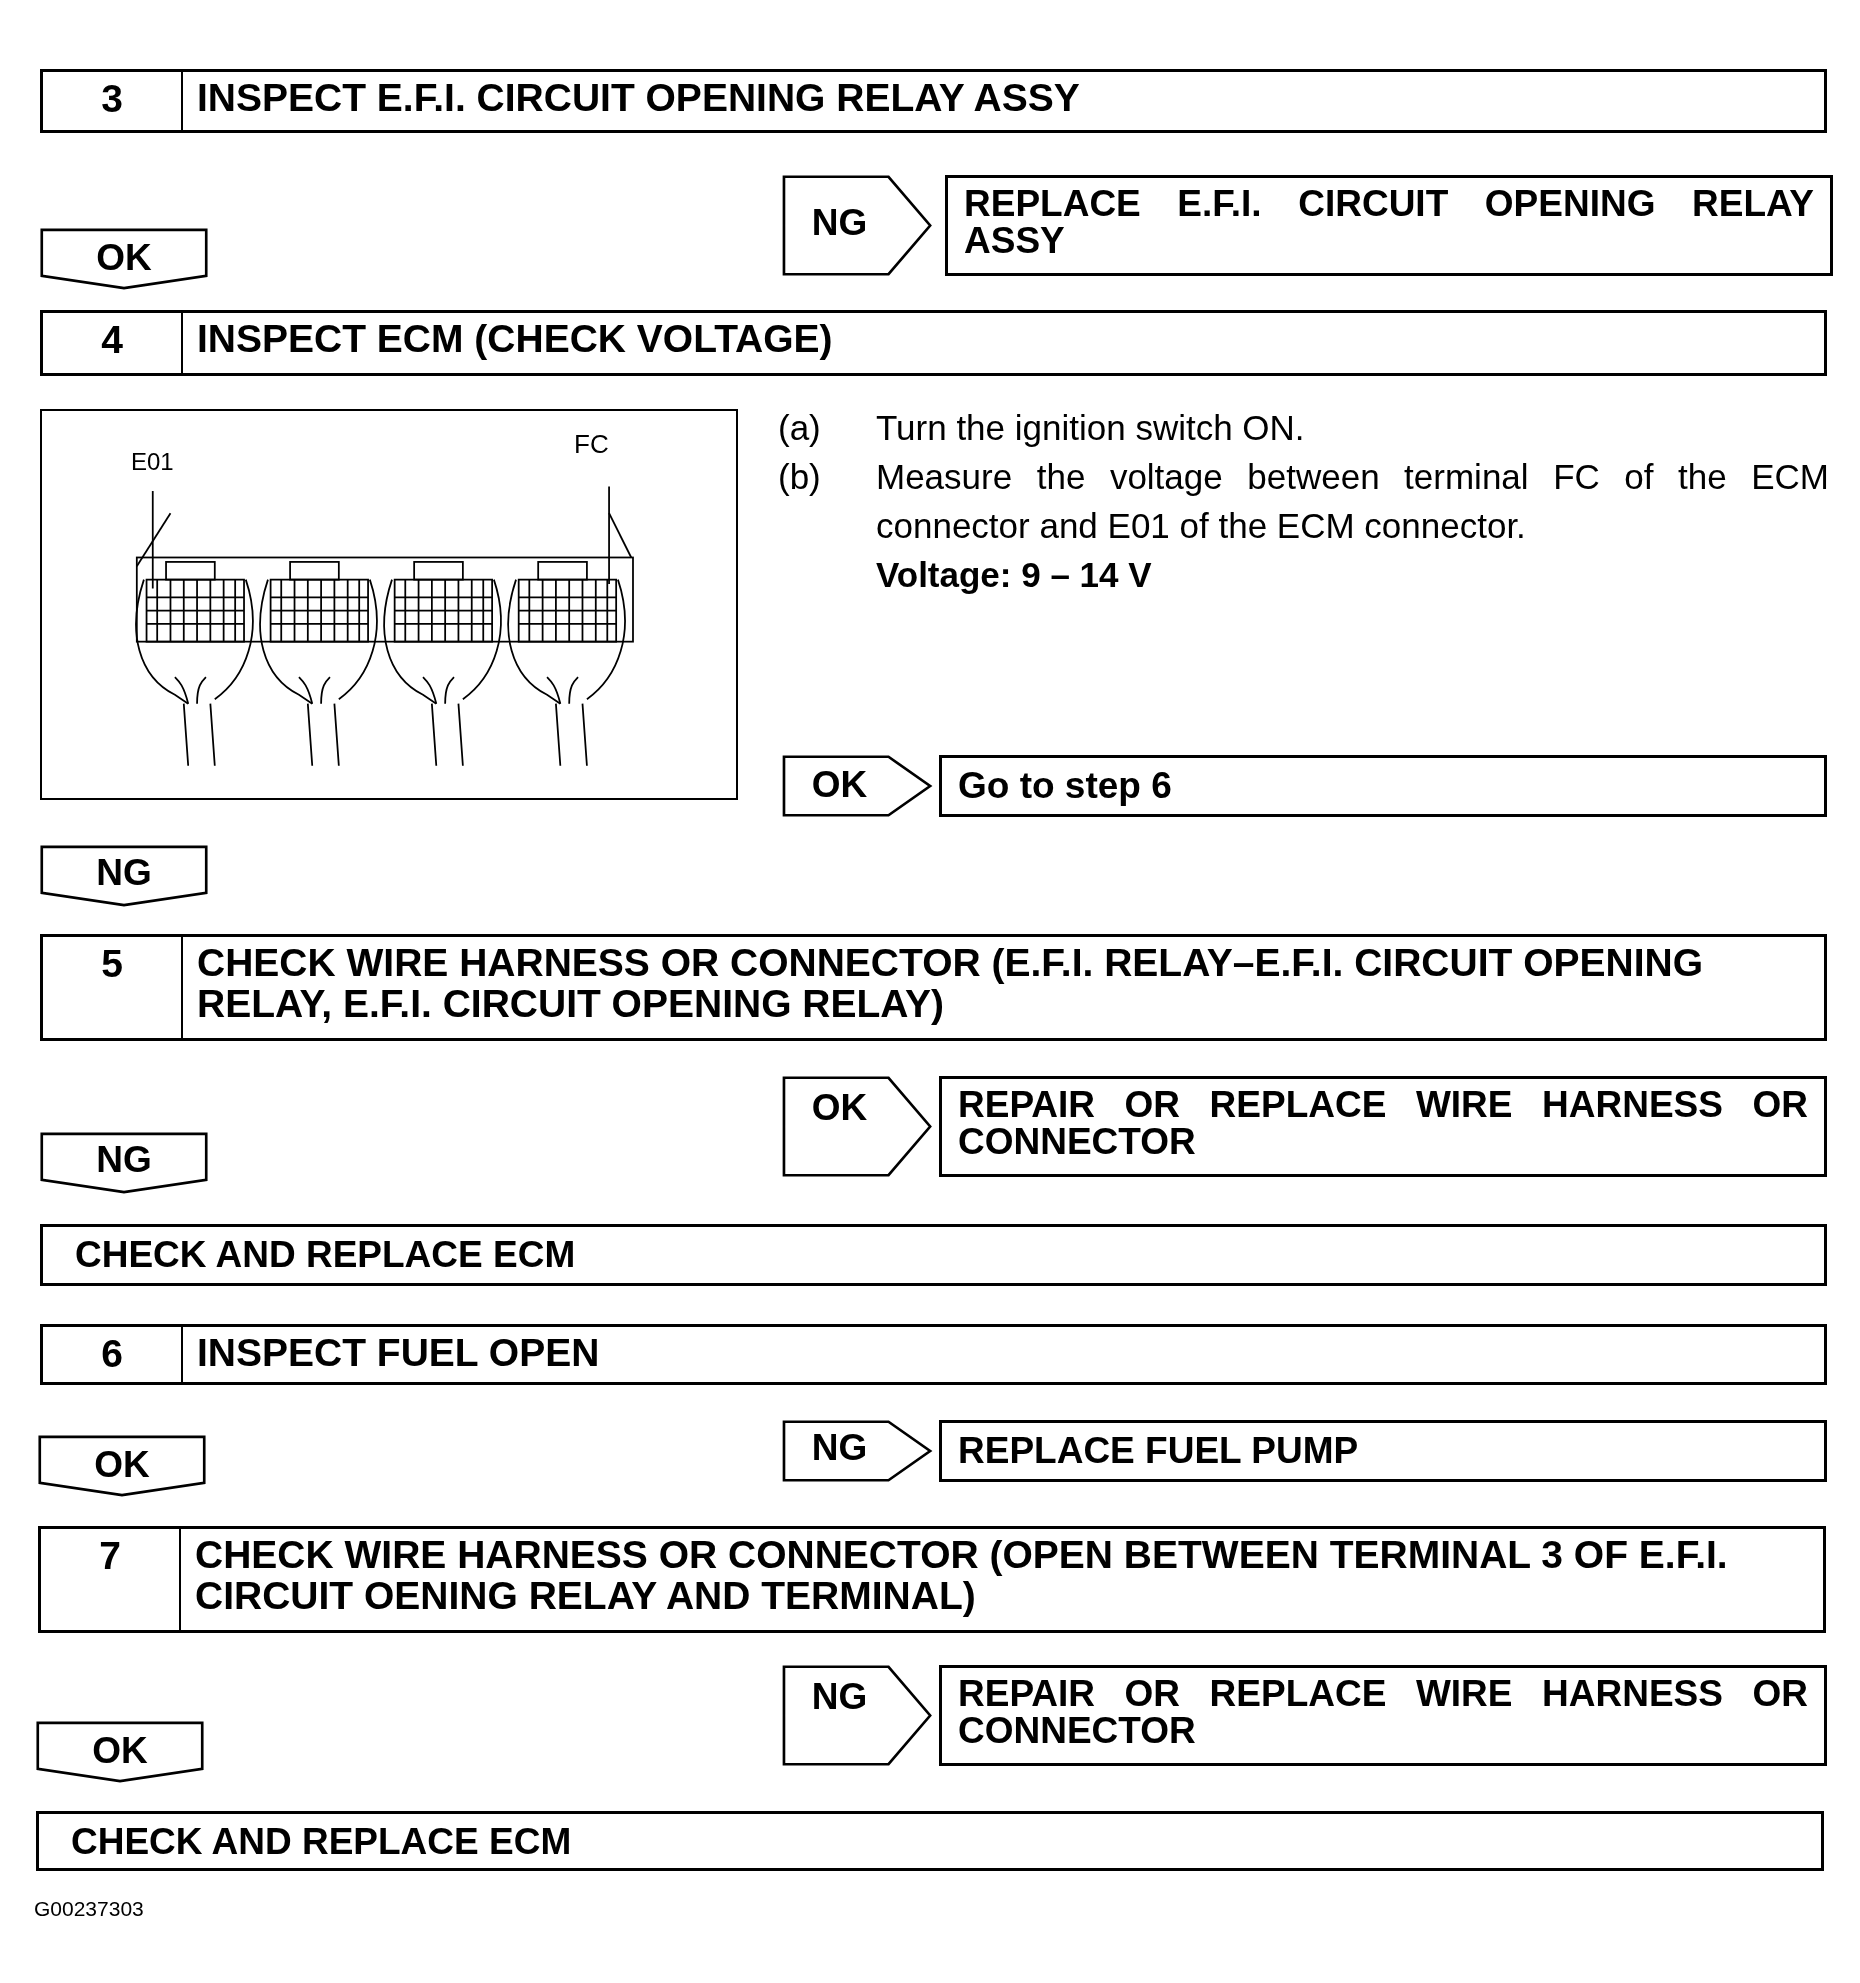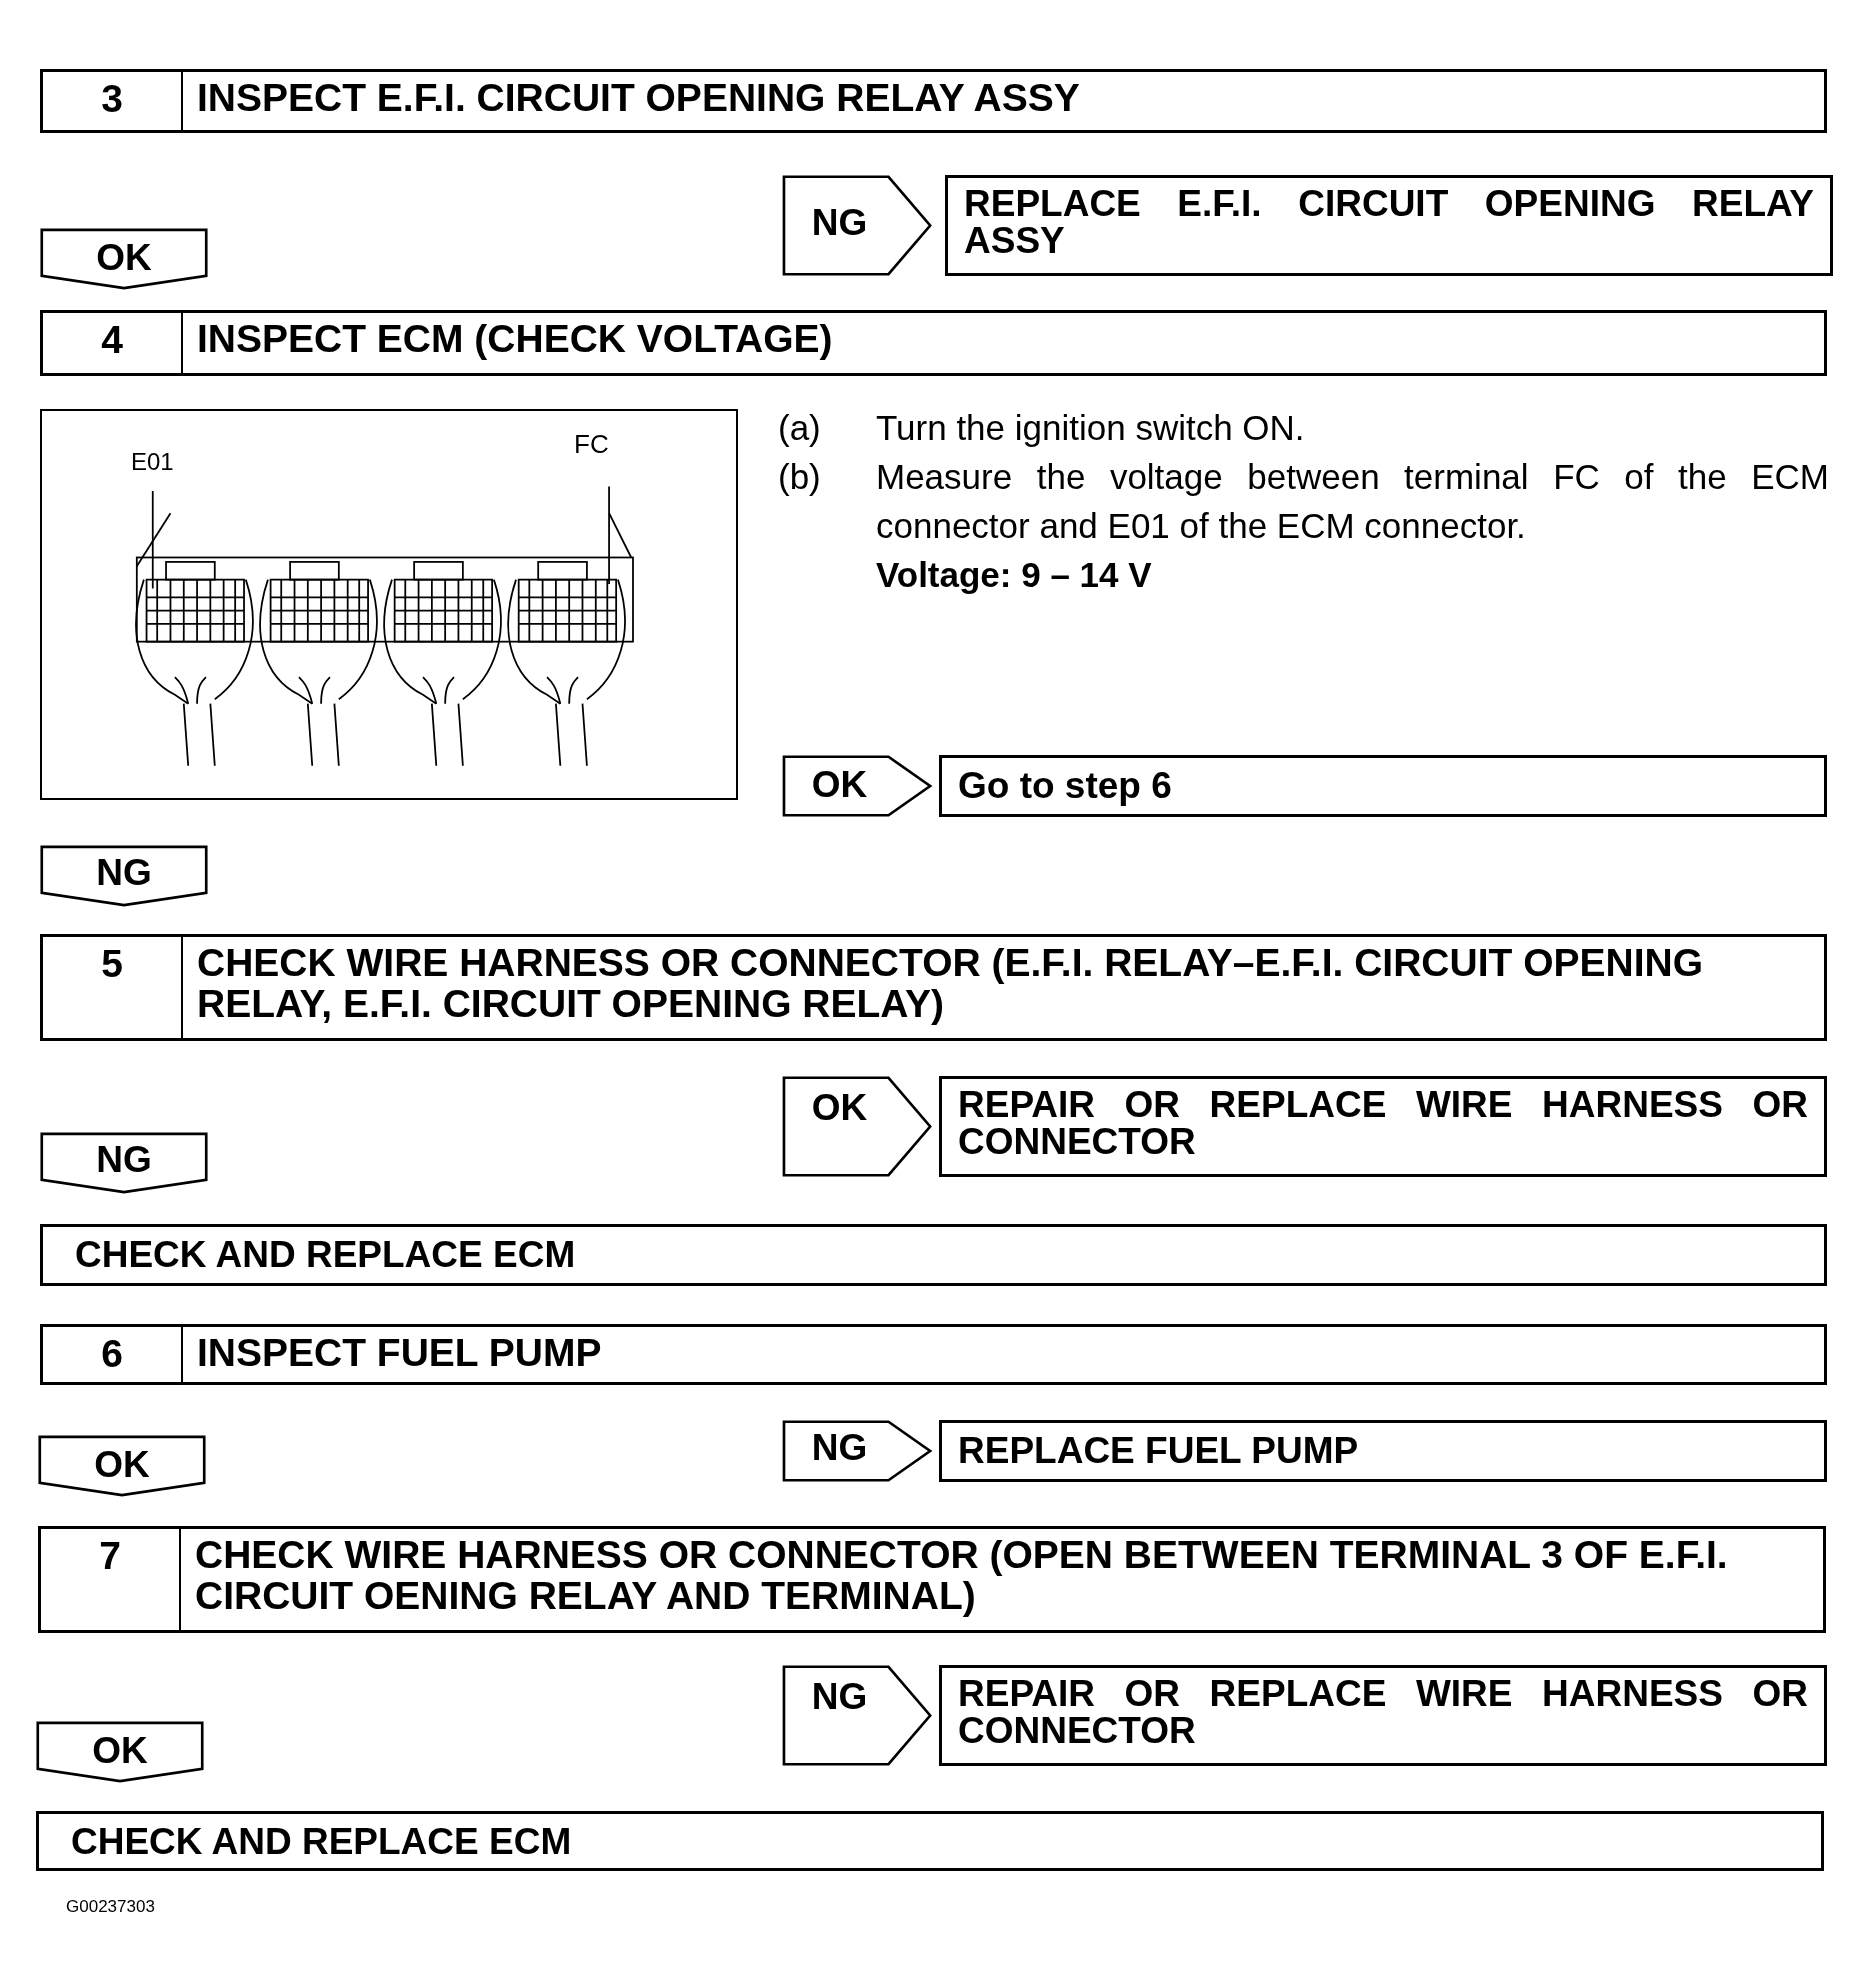--- a/index.html
+++ b/index.html
@@ -8,21 +8,21 @@
   .header { border:3.5px solid #000; display:flex; }
   .header .num { width:140px; border-right:2.7px solid #000; display:flex; align-items:flex-start; justify-content:center; font-weight:bold; font-size:39px; padding-top:5.3px; box-sizing:border-box; }
   .header .title { flex:1; font-weight:bold; font-size:39px; line-height:41px; padding:5.3px 14px 0 14px; letter-spacing:0; }
   .resbox { border:3.5px solid #000; font-weight:bold; font-size:37px; line-height:37px; padding:7px 16px 0 16px; text-align:justify; }
   .resbox.single { padding-top:8.9px; }
   .arrow-right svg, .tag-down svg { position:absolute; left:0; top:0; }
   .tag-label { position:absolute; font-weight:bold; font-size:37px; text-align:center; }
   .plain { font-size:35px; line-height:49px; }
   .bold { font-weight:bold; }
   .finalbox { border:3.5px solid #000; font-weight:bold; font-size:37px; padding:7px 32px; }
-  .footer { font-size:17px;margin-left:32px; }
+  .footer { font-size:21px; }
 </style>
 </head>
 <body>
 
 <div class="abs header" style="left:40px;top:69px;width:1787px;height:64px;">
   <div class="num">3</div>
   <div class="title">INSPECT E.F.I. CIRCUIT OPENING RELAY ASSY</div>
 </div>
 
 <div class="abs tag-down" style="left:40px;top:228px;width:168px;height:62px;">
@@ -118,21 +118,21 @@
   <svg width="168" height="62" viewBox="0 0 190 70">
       <polygon points="2,2 188,2 188,54 95,68 2,54" fill="#fff" stroke="#000" stroke-width="3"></polygon>
     </svg>
   <div class="tag-label" style="left:0;width:168px;top:7px;">NG</div>
 </div>
 
 <div class="abs finalbox" style="left:40px;top:1224px;width:1787px;height:62px;">CHECK AND REPLACE ECM</div>
 
 <div class="abs header" style="left:40px;top:1324px;width:1787px;height:61px;">
   <div class="num">6</div>
-  <div class="title">INSPECT FUEL PUMP</div>
+  <div class="title">INSPECT FUEL OPEN</div>
 </div>
 
 <div class="abs arrow-right" style="left:782px;top:1420px;width:151px;height:62px;">
   <svg width="151" height="62" viewBox="0 0 170 70">
       <polygon points="2,2 120,2 167,35 120,68 2,68" fill="#fff" stroke="#000" stroke-width="3"></polygon>
     </svg>
   <div class="tag-label" style="left:0;width:115px;top:7px;">NG</div>
 </div>
 <div class="abs resbox single" style="left:939px;top:1420px;width:888px;height:62px;">REPLACE FUEL PUMP</div>
 

